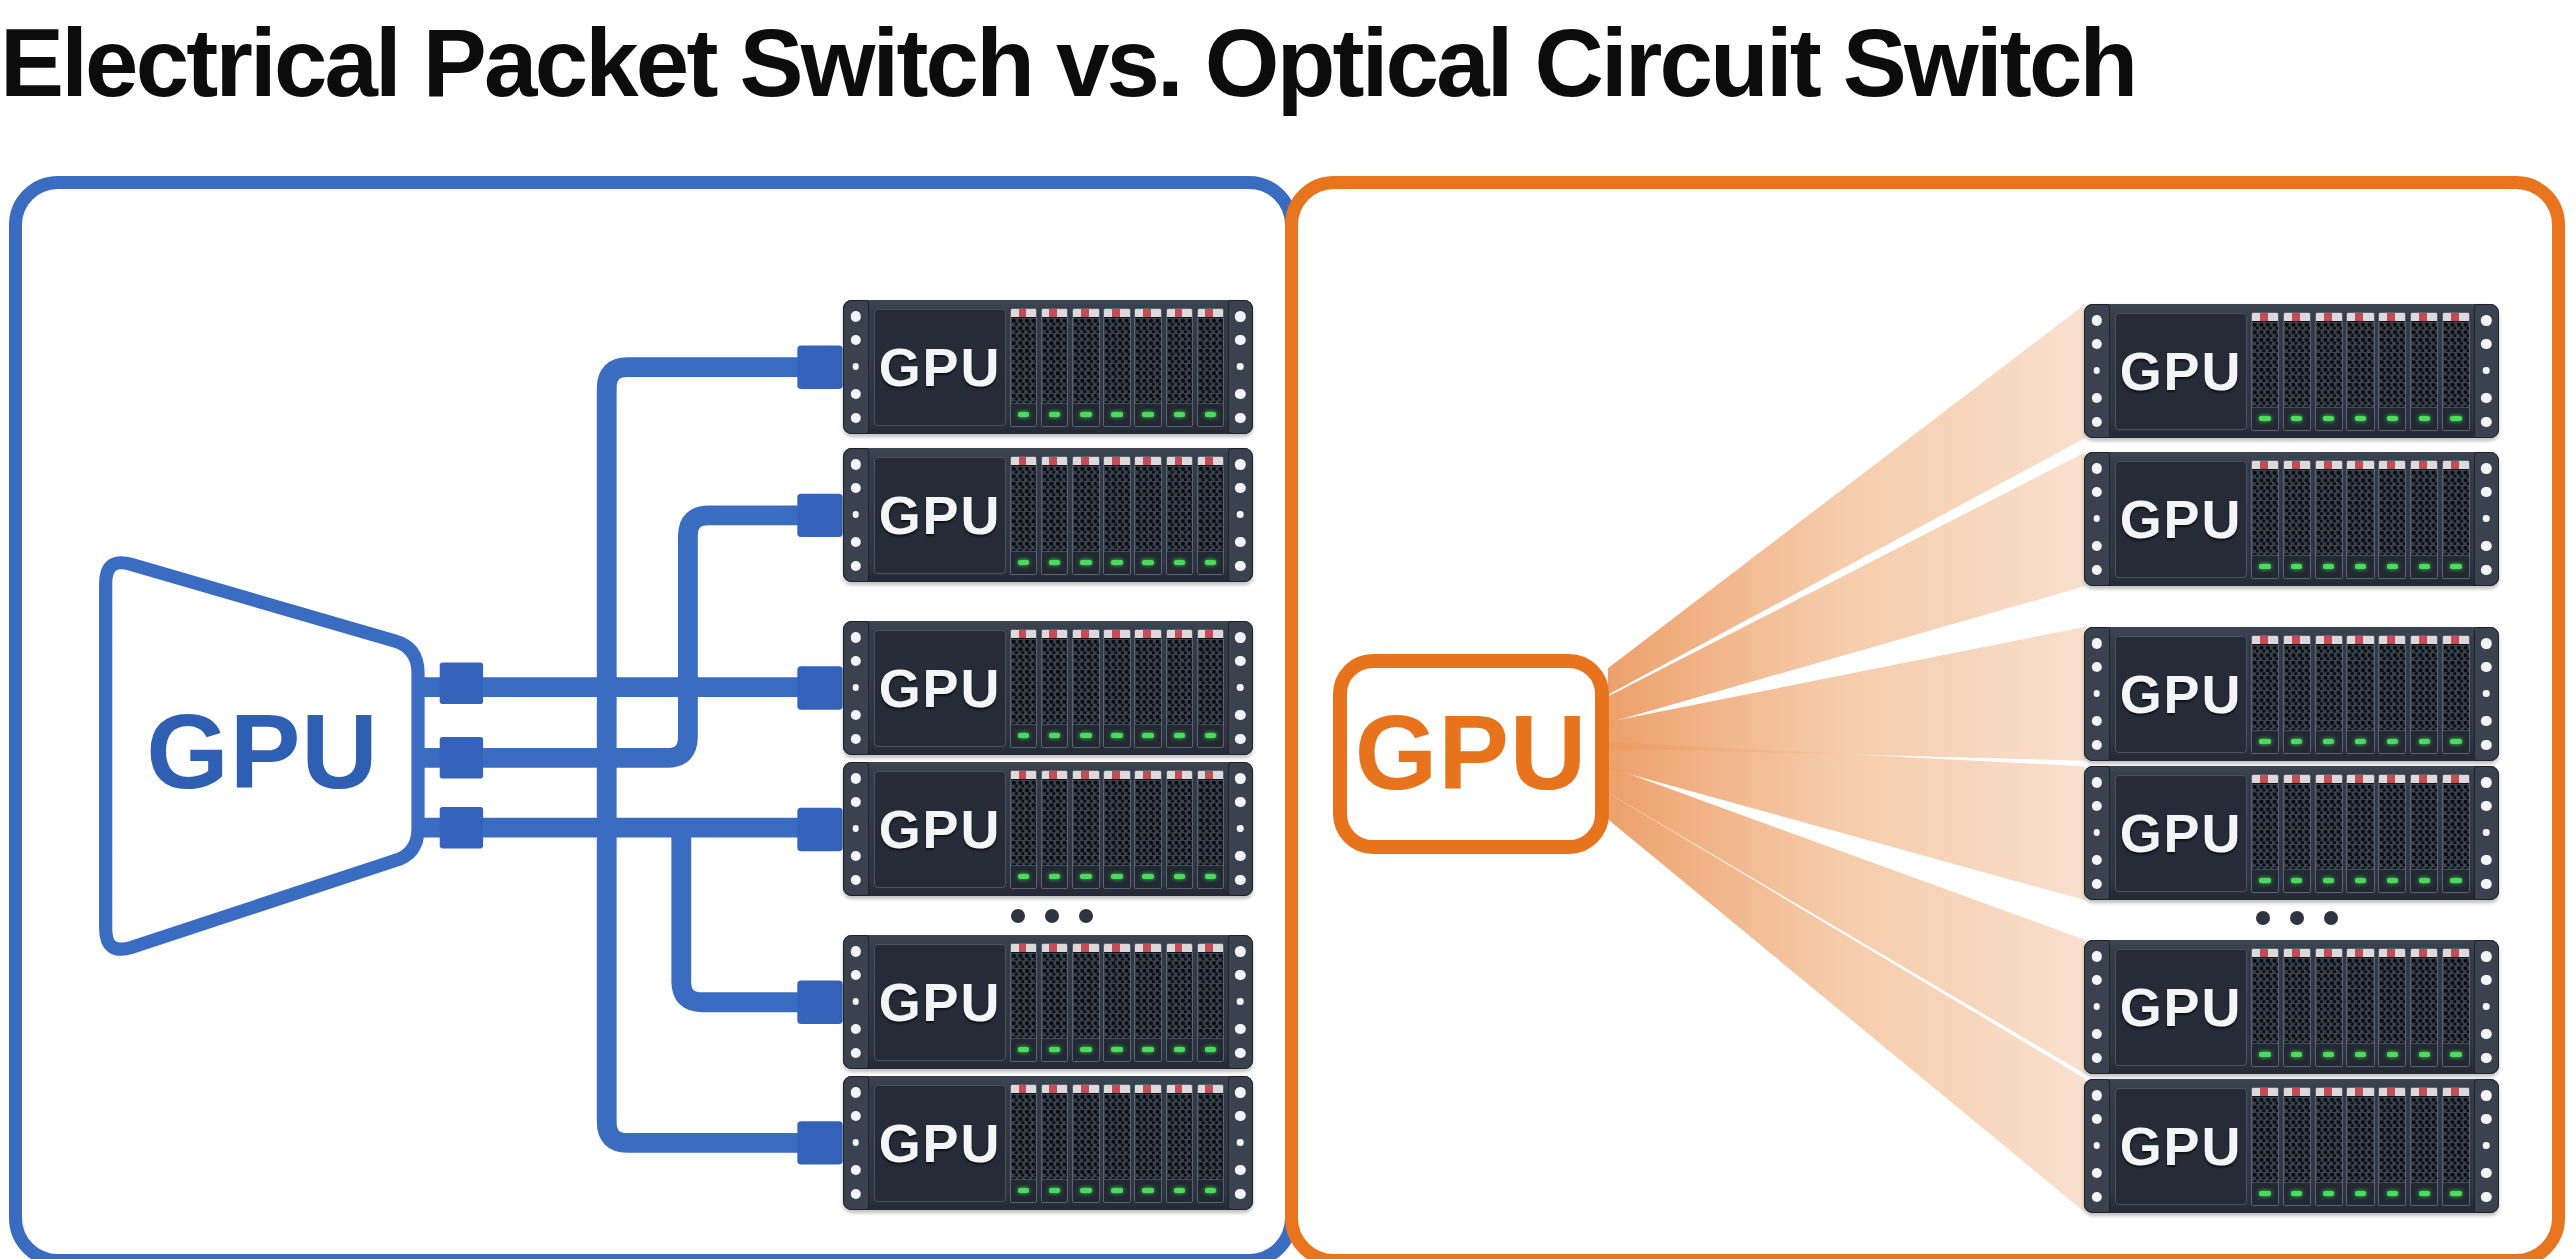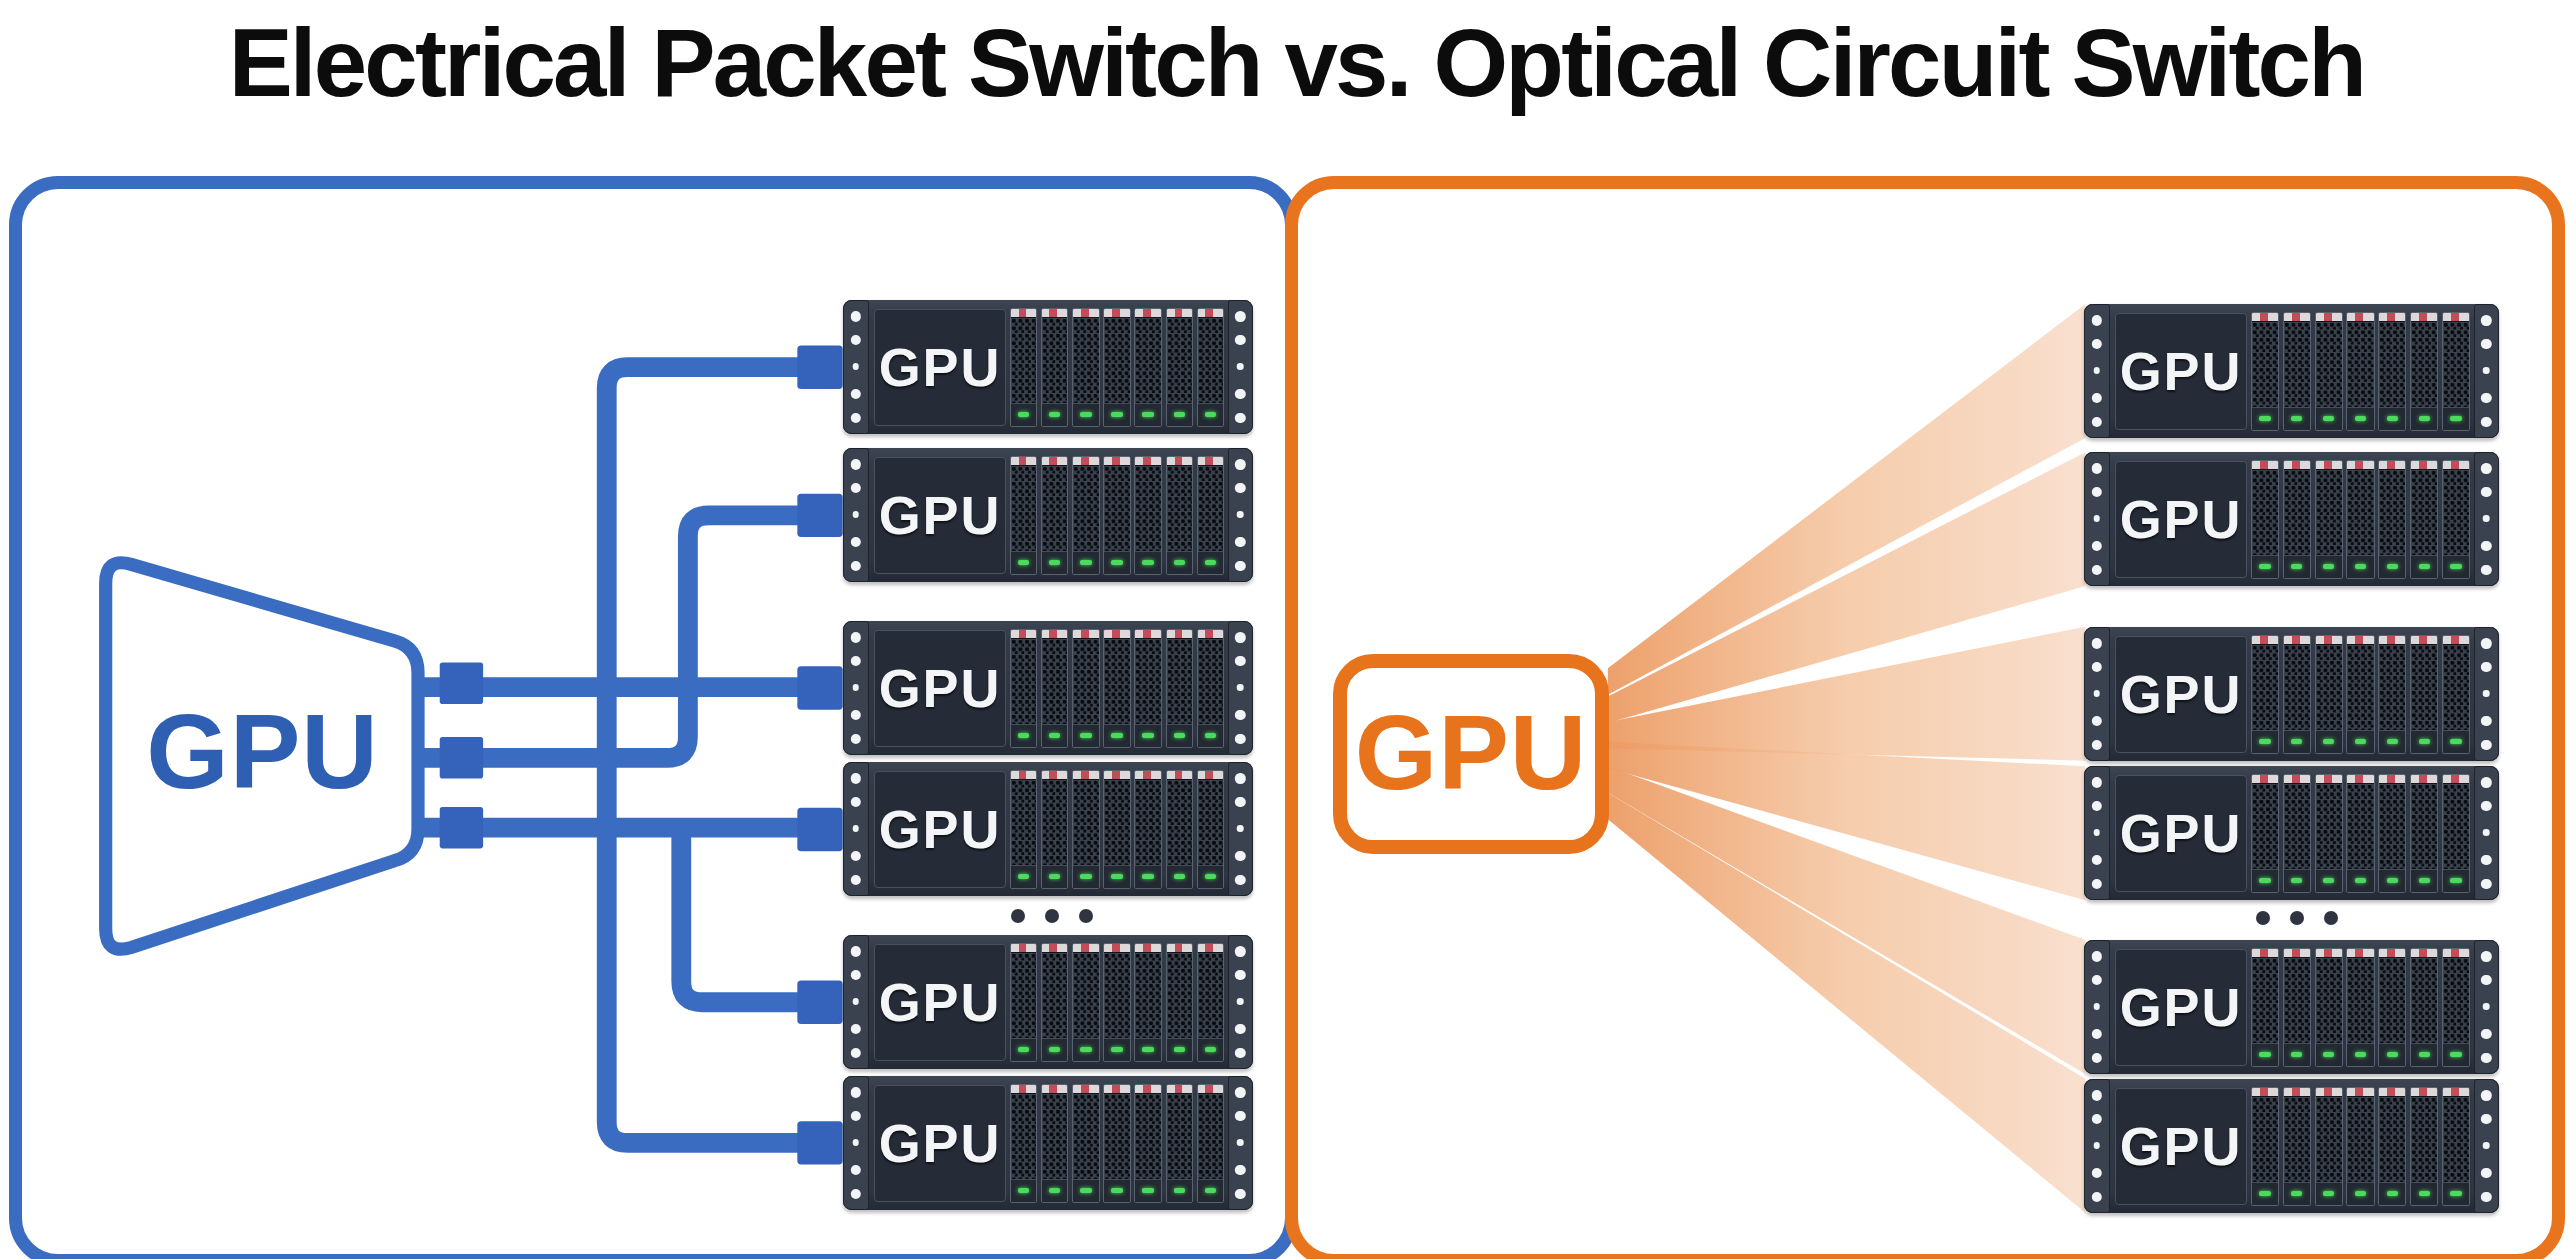--- a/index.html
+++ b/index.html
@@ -2,21 +2,21 @@
 <html style="font-size:15px"><head>
 <meta charset="utf-8">
 <style>
   html,body{margin:0;padding:0;}
   body{
     width:2576px;height:1260px;position:relative;overflow:hidden;
     background:#ffffff;font-family:"Liberation Sans", sans-serif;
   }
   
   .title{
-    position:absolute;top:7.5px;left:0;width:2364px;text-align:right;
+    position:absolute;top:7.5px;left:0;width:2364px;text-align:left;
     font-size:96px;font-weight:bold;letter-spacing:-2.8px;color:#0c0c0c;
     line-height:1.15;white-space:nowrap;
   }
   
   .panel{position:absolute;top:176px;height:1091px;border-radius:49px;box-sizing:border-box;}
   .panel.blue{left:9.4px;width:1289px;border:13.2px solid #3A6CC2;}
   .panel.orange{left:1285px;width:1280px;border:13.2px solid #E8741E;}
   
   svg.layer{position:absolute;left:0;top:0;}
   

